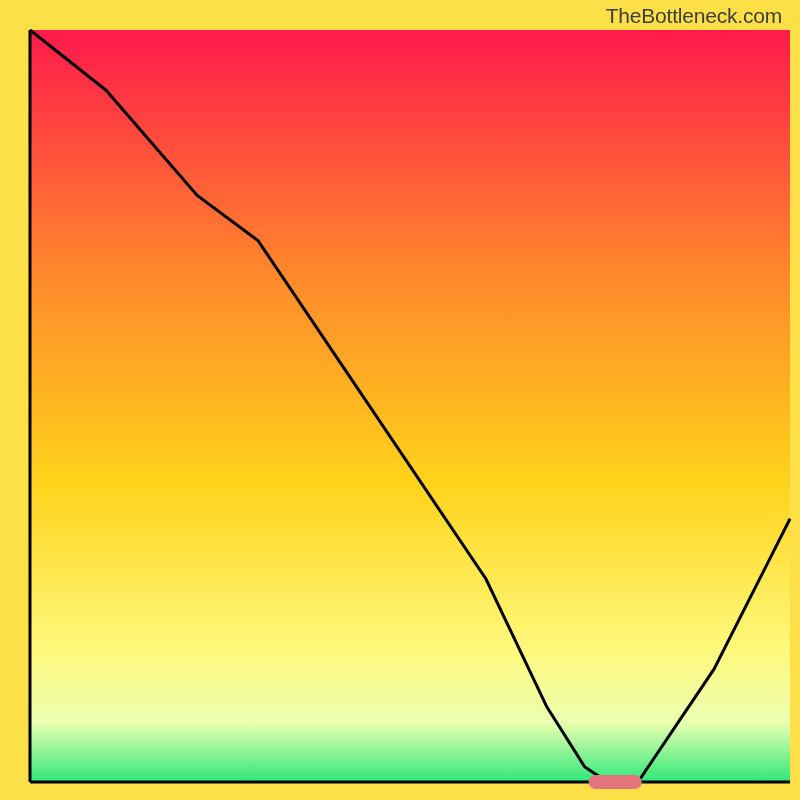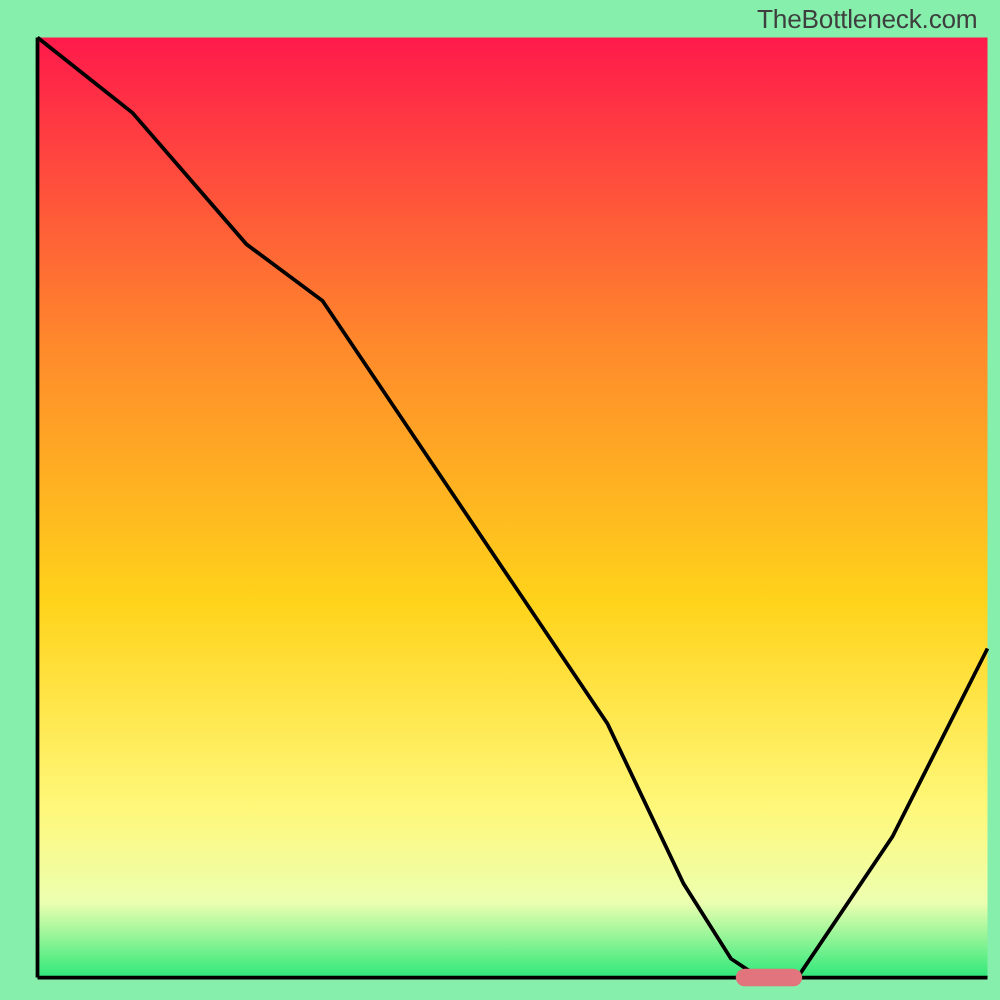--- a/index.html
+++ b/index.html
@@ -1,17 +1,17 @@
 <!DOCTYPE html>
 <html><head>
 <meta charset="utf-8">
 <style>
 *{margin:0;padding:0;box-sizing:border-box}
 html,body{width:800px;height:800px;background:#000}
-.container{position:relative;width:800px;height:800px;background:#86efac}
+.container{position:relative;width:800px;height:800px;background:#fde047}
 .watermark{position:absolute;top:4px;right:18px;font-family:Arial,Helvetica,sans-serif;font-size:21px;color:#3e3e3e;font-weight:500;letter-spacing:-0.2px}
 svg{display:block}
 </style>
 </head>
 <body>
 <div class="container">
   <div class="watermark">TheBottleneck.com</div>
   <svg id="chart-svg" width="800" height="800" viewBox="0 0 800 800">
     <defs>
       <linearGradient id="bg-grad" x1="0" y1="0" x2="0" y2="1">

